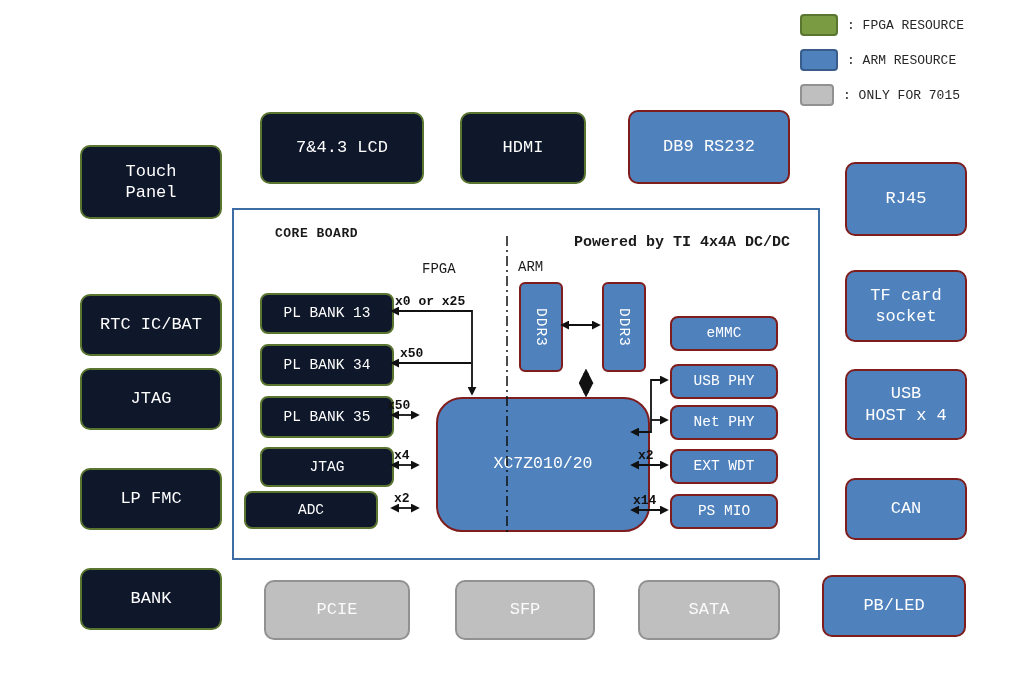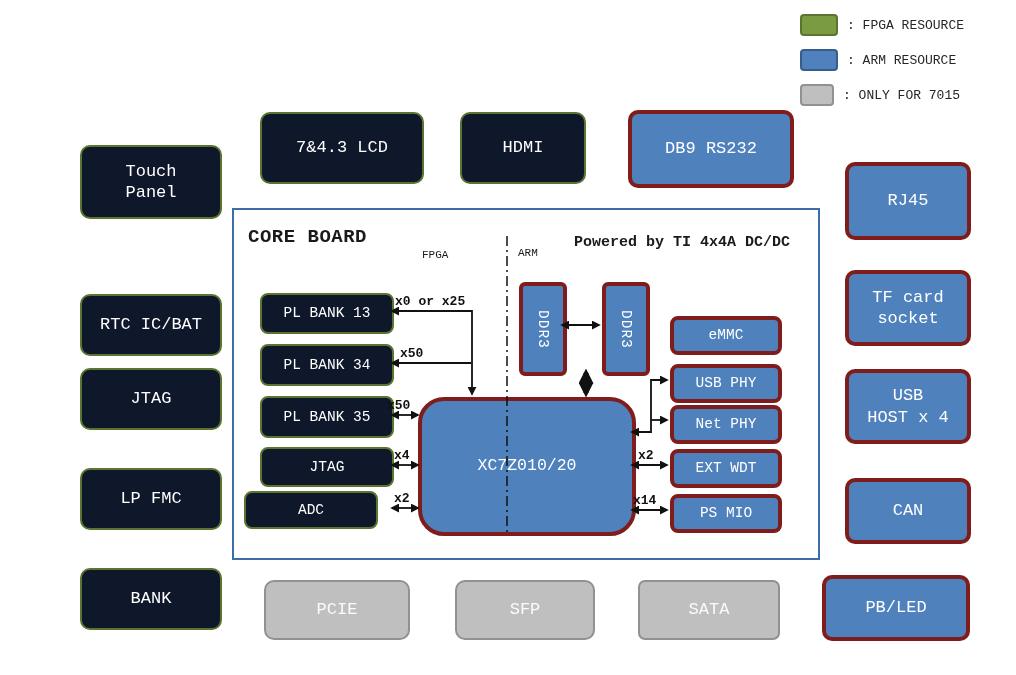--- a/index.html
+++ b/index.html
@@ -6,34 +6,34 @@
   .canvas {
     position:relative; width:1016px; height:675px; background:#ffffff;
     font-family:Liberation Mono, monospace; overflow:hidden;
   }
   .box {
     position:absolute; display:flex; align-items:center; justify-content:center;
     text-align:center; color:#ffffff; border-radius:10px; line-height:1.25;
     white-space:pre-line; font-size:17px;
   }
   .green { background:#0f172a; border:2px solid #5A7530; }
-  .blue  { background:#4F81BD; border:4px solid #7f1d1d; }
+  .blue  { background:#4F81BD; border:2px solid #7f1d1d; }
   .gray  { background:#BFBFBF; border:2px solid #919191; color:#FBFBFB; }
 
   .core-board {
     position:absolute; left:232px; top:208px; width:588px; height:352px;
     border:2px solid #3C6EA5; background:#ffffff; box-sizing:border-box;
   }
   .core-board .box { font-size:14.5px; border-radius:8px; }
   .chip { font-size:16.5px !important; border-radius:26px !important; }
   .ddr  { writing-mode:vertical-rl; text-orientation:mixed; letter-spacing:1px; border-radius:6px !important; }
 
   .lbl { position:absolute; color:#1a1a1a; }
-  .core-title { font-size:19px; font-weight:700; letter-spacing:0.5px; }
-  .side-lbl { font-size:11px; }
+  .core-title { font-size:13px; font-weight:700; letter-spacing:0.5px;margin-left:27px; }
+  .side-lbl { font-size:14px;margin-top:12px; }
   .power-note { font-size:15px; font-weight:700; }
   .buslbl { position:absolute; color:#111111; font-size:13px; font-weight:600; }
 
   .legend-row { position:absolute; display:flex; align-items:center; gap:9px; }
   .sw { width:38px; height:22px; border-radius:4px; box-sizing:border-box; }
   .sw-green { background:#7B9B43; border:2px solid #5A7530; }
   .sw-blue  { background:#4F81BD; border:2px solid #385D8A; }
   .sw-gray  { background:#BFBFBF; border:2px solid #919191; width:34px; }
   .legend-text { font-size:13px; color:#262626; }
 
@@ -71,39 +71,39 @@
   <div class="box blue" style="left:845px; top:162px; width:118px; height:70px;">RJ45</div>
   <div class="box blue" style="left:845px; top:270px; width:118px; height:68px;">TF card
 socket</div>
   <div class="box blue" style="left:845px; top:369px; width:118px; height:67px;">USB
 HOST x 4</div>
   <div class="box blue" style="left:845px; top:478px; width:118px; height:58px;">CAN</div>
   <div class="box blue" style="left:822px; top:575px; width:140px; height:58px;">PB/LED</div>
 
   <div class="box gray" style="left:264px; top:580px; width:142px; height:56px;">PCIE</div>
   <div class="box gray" style="left:455px; top:580px; width:136px; height:56px;">SFP</div>
-  <div class="box gray" style="left:638px; top:580px; width:138px; height:56px;border-radius:7px;">SATA</div>
+  <div class="box gray" style="left:638px; top:580px; width:138px; height:56px;">SATA</div>
 
   <div class="core-board">
 
     <span class="lbl core-title" style="left:14px; top:16px;">CORE BOARD</span>
     <span class="lbl side-lbl" style="left:188px; top:39px;">FPGA</span>
     <span class="lbl side-lbl" style="left:284px; top:37px;">ARM</span>
     <span class="lbl power-note" style="left:340px; top:24px;">Powered by TI 4x4A DC/DC</span>
 
     <div class="box green" style="left:26px; top:83px;  width:130px; height:37px;">PL BANK 13</div>
     <div class="box green" style="left:26px; top:134px; width:130px; height:38px;">PL BANK 34</div>
     <div class="box green" style="left:26px; top:186px; width:130px; height:38px;">PL BANK 35</div>
     <div class="box green" style="left:26px; top:237px; width:130px; height:36px;">JTAG</div>
     <div class="box green" style="left:10px; top:281px; width:130px; height:34px;">ADC</div>
 
     <div class="box blue ddr" style="left:285px; top:72px; width:40px; height:86px;">DDR3</div>
     <div class="box blue ddr" style="left:368px; top:72px; width:40px; height:86px;">DDR3</div>
 
-    <div class="box blue chip" style="left:184px; top:187px; width:210px; height:131px;">XC7Z010/20</div>
+    <div class="box blue chip" style="left:202px; top:187px; width:210px; height:131px;">XC7Z010/20</div>
 
     <div class="box blue" style="left:436px; top:106px; width:104px; height:31px;">eMMC</div>
     <div class="box blue" style="left:436px; top:154px; width:104px; height:31px;">USB PHY</div>
     <div class="box blue" style="left:436px; top:195px; width:104px; height:31px;">Net PHY</div>
     <div class="box blue" style="left:436px; top:239px; width:104px; height:31px;">EXT WDT</div>
     <div class="box blue" style="left:436px; top:284px; width:104px; height:31px;">PS MIO</div>
 
     <span class="buslbl" style="left:161px; top:84px;">x0 or x25</span>
     <span class="buslbl" style="left:166px; top:136px;">x50</span>
     <span class="buslbl" style="left:153px; top:188px;">x50</span>

